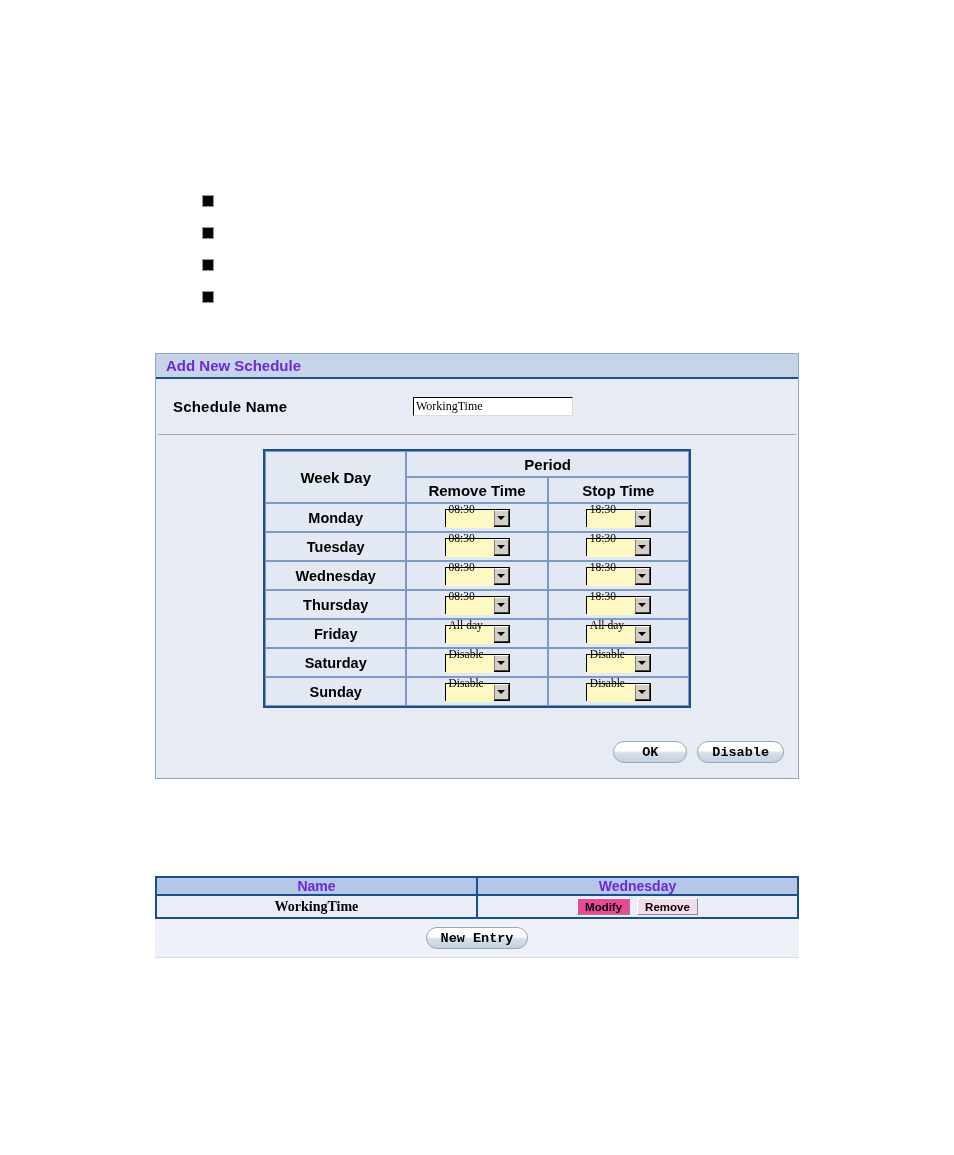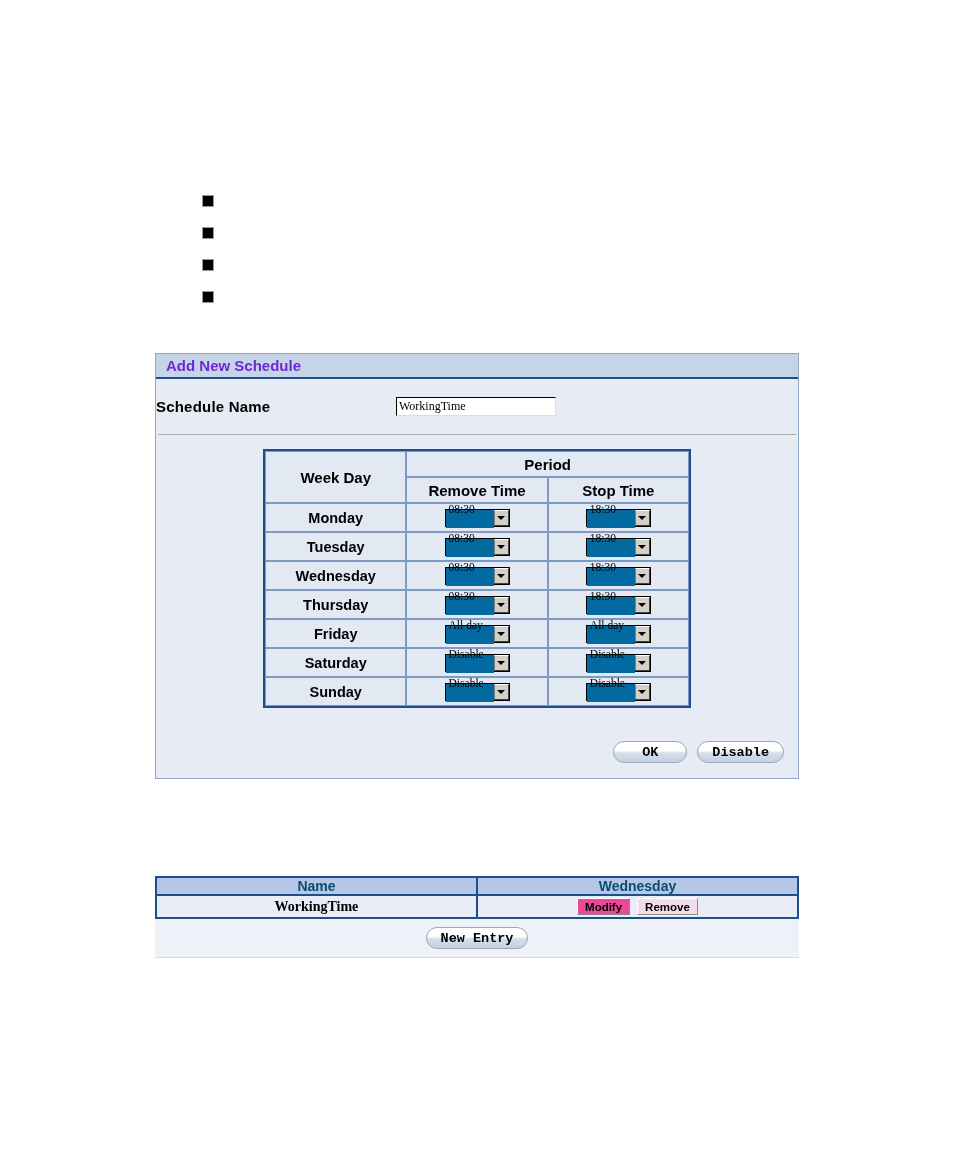--- a/index.html
+++ b/index.html
@@ -34,21 +34,21 @@
     border-bottom: 2px solid #1f4e8c;
     display: flex; align-items: center;
     padding-left: 10px;
     color: #6d28d9; font-size: 15px; font-weight: bold;
     font-family: "Liberation Sans", sans-serif;
   }
   .panel-body { padding: 0; }
 
   .name-row {
     display: flex; align-items: center;
-    height: 55px; 
+    height: 55px; padding-left: 17px;
   }
   .name-label {
     font-size: 15px; font-weight: bold; color: #000;
     width: 240px; letter-spacing: .2px;
   }
   .name-input {
     width: 160px; height: 19px;
     border: 1px solid #000; border-right-color:#dcdcdc; border-bottom-color:#dcdcdc;
     background: #fff; font-family: "Liberation Serif", serif;
     font-size: 12px; color: #000; padding: 0 2px; line-height: 17px;
@@ -84,21 +84,21 @@
     height: 18px; background: #fff;
     border: 1px solid #000;
     box-shadow: inset 1px 1px 0 #8a8a8a;
     vertical-align: middle;
   }
   .sel-val {
     min-width: 48px; padding: 0 4px 18px 3px;
     font-family: "Liberation Serif", serif;
     font-size: 11.5px; font-weight: normal; color: #000;
     display: flex; align-items: center; line-height: 1;
-    background: #0369a1;
+    background: #fef9c3;
   }
   .sel-btn {
     width: 15px; background: #d4d0c8;
     border-left: 1px solid #808080;
     border-top: 1px solid #ffffff;
     border-right: 1px solid #404040;
     border-bottom: 1px solid #404040;
     display: flex; align-items: center; justify-content: center;
   }
   .sel-btn .arrow {
@@ -129,21 +129,21 @@
     width: 644px; background: #eef1f8;
   }
   .lt { border-collapse: collapse; width: 644px; }
   .lt th, .lt td {
     border: 2px solid #1f4e8c;
     text-align: center; padding: 0;
     font-family: "Liberation Sans", sans-serif;
   }
   .lt th {
     background: #b4c7e7; height: 15px;
-    color: #0c4a6e; font-size: 14px; font-weight: bold;
+    color: #6d28d9; font-size: 14px; font-weight: bold;
   }
   .lt td {
     background: #e8edf7; height: 23px;
     color: #000; font-size: 14px; font-weight: bold;
     font-family: "Liberation Serif", serif;
   }
   .lt .col-name { width: 322px; }
   .lt .col-cfg  { width: 322px; }
   .cfg-cell { display: flex; align-items: center; justify-content: center; gap: 7px; }
   .sm-btn {

